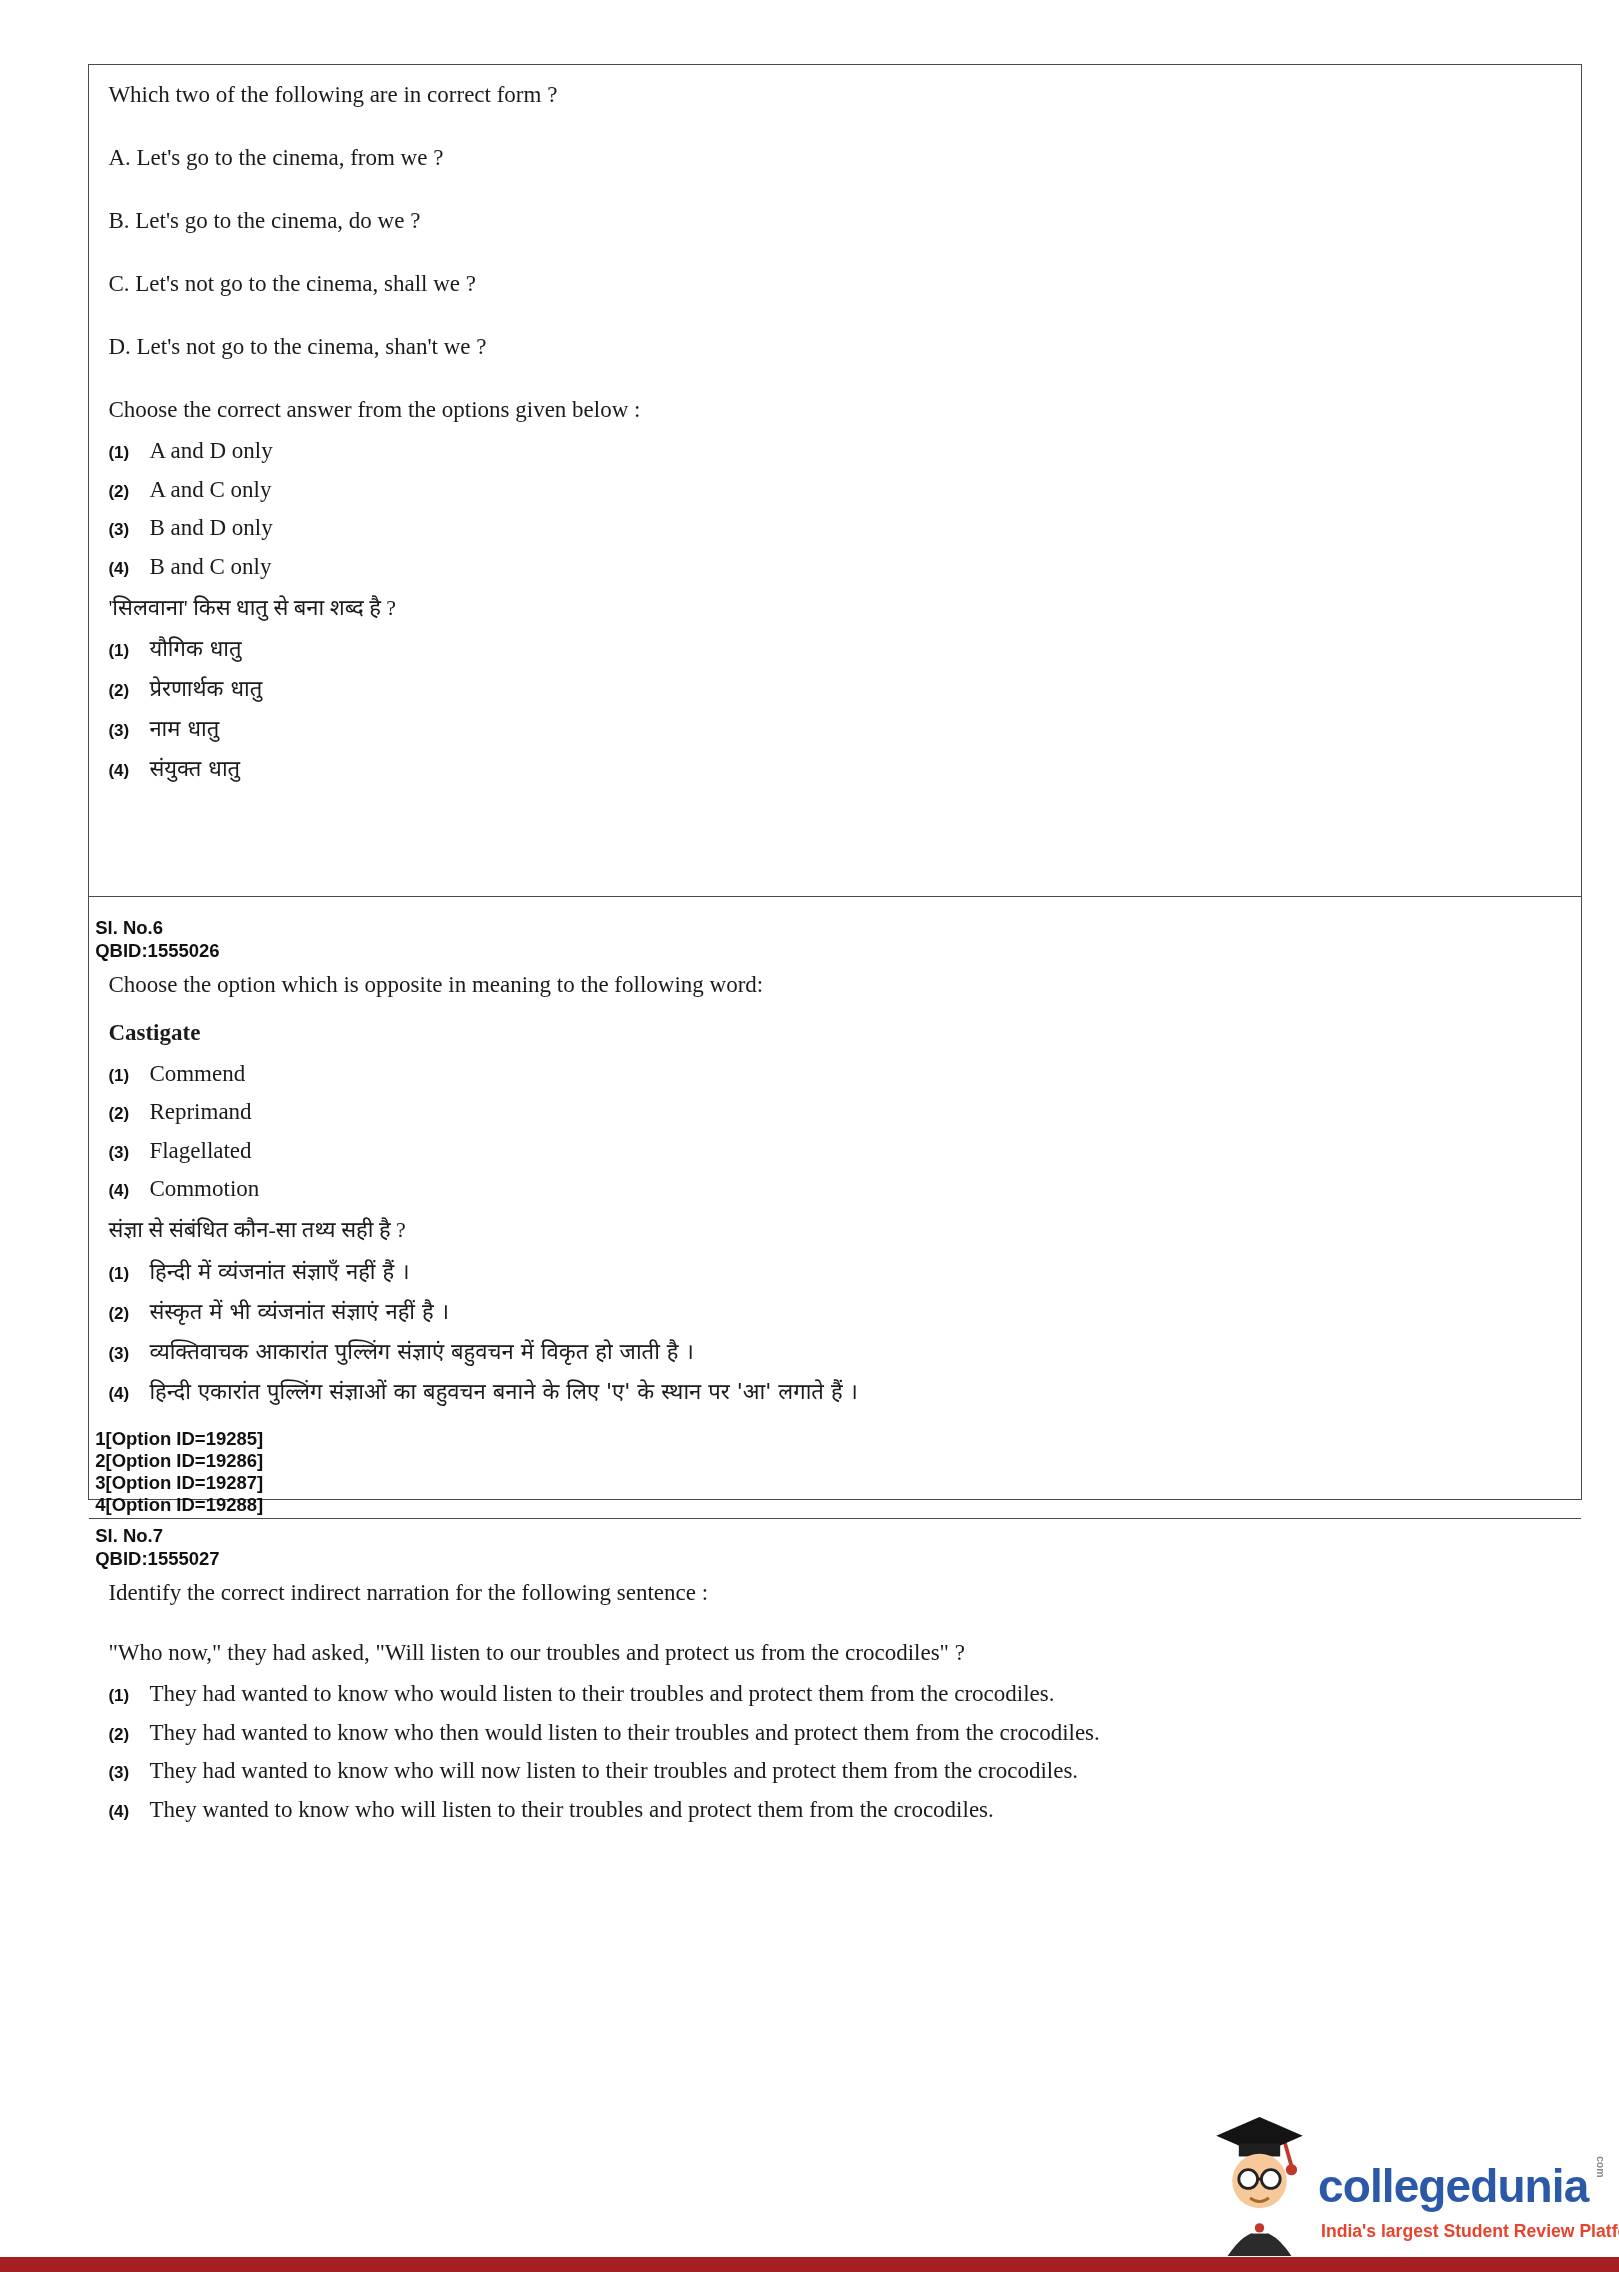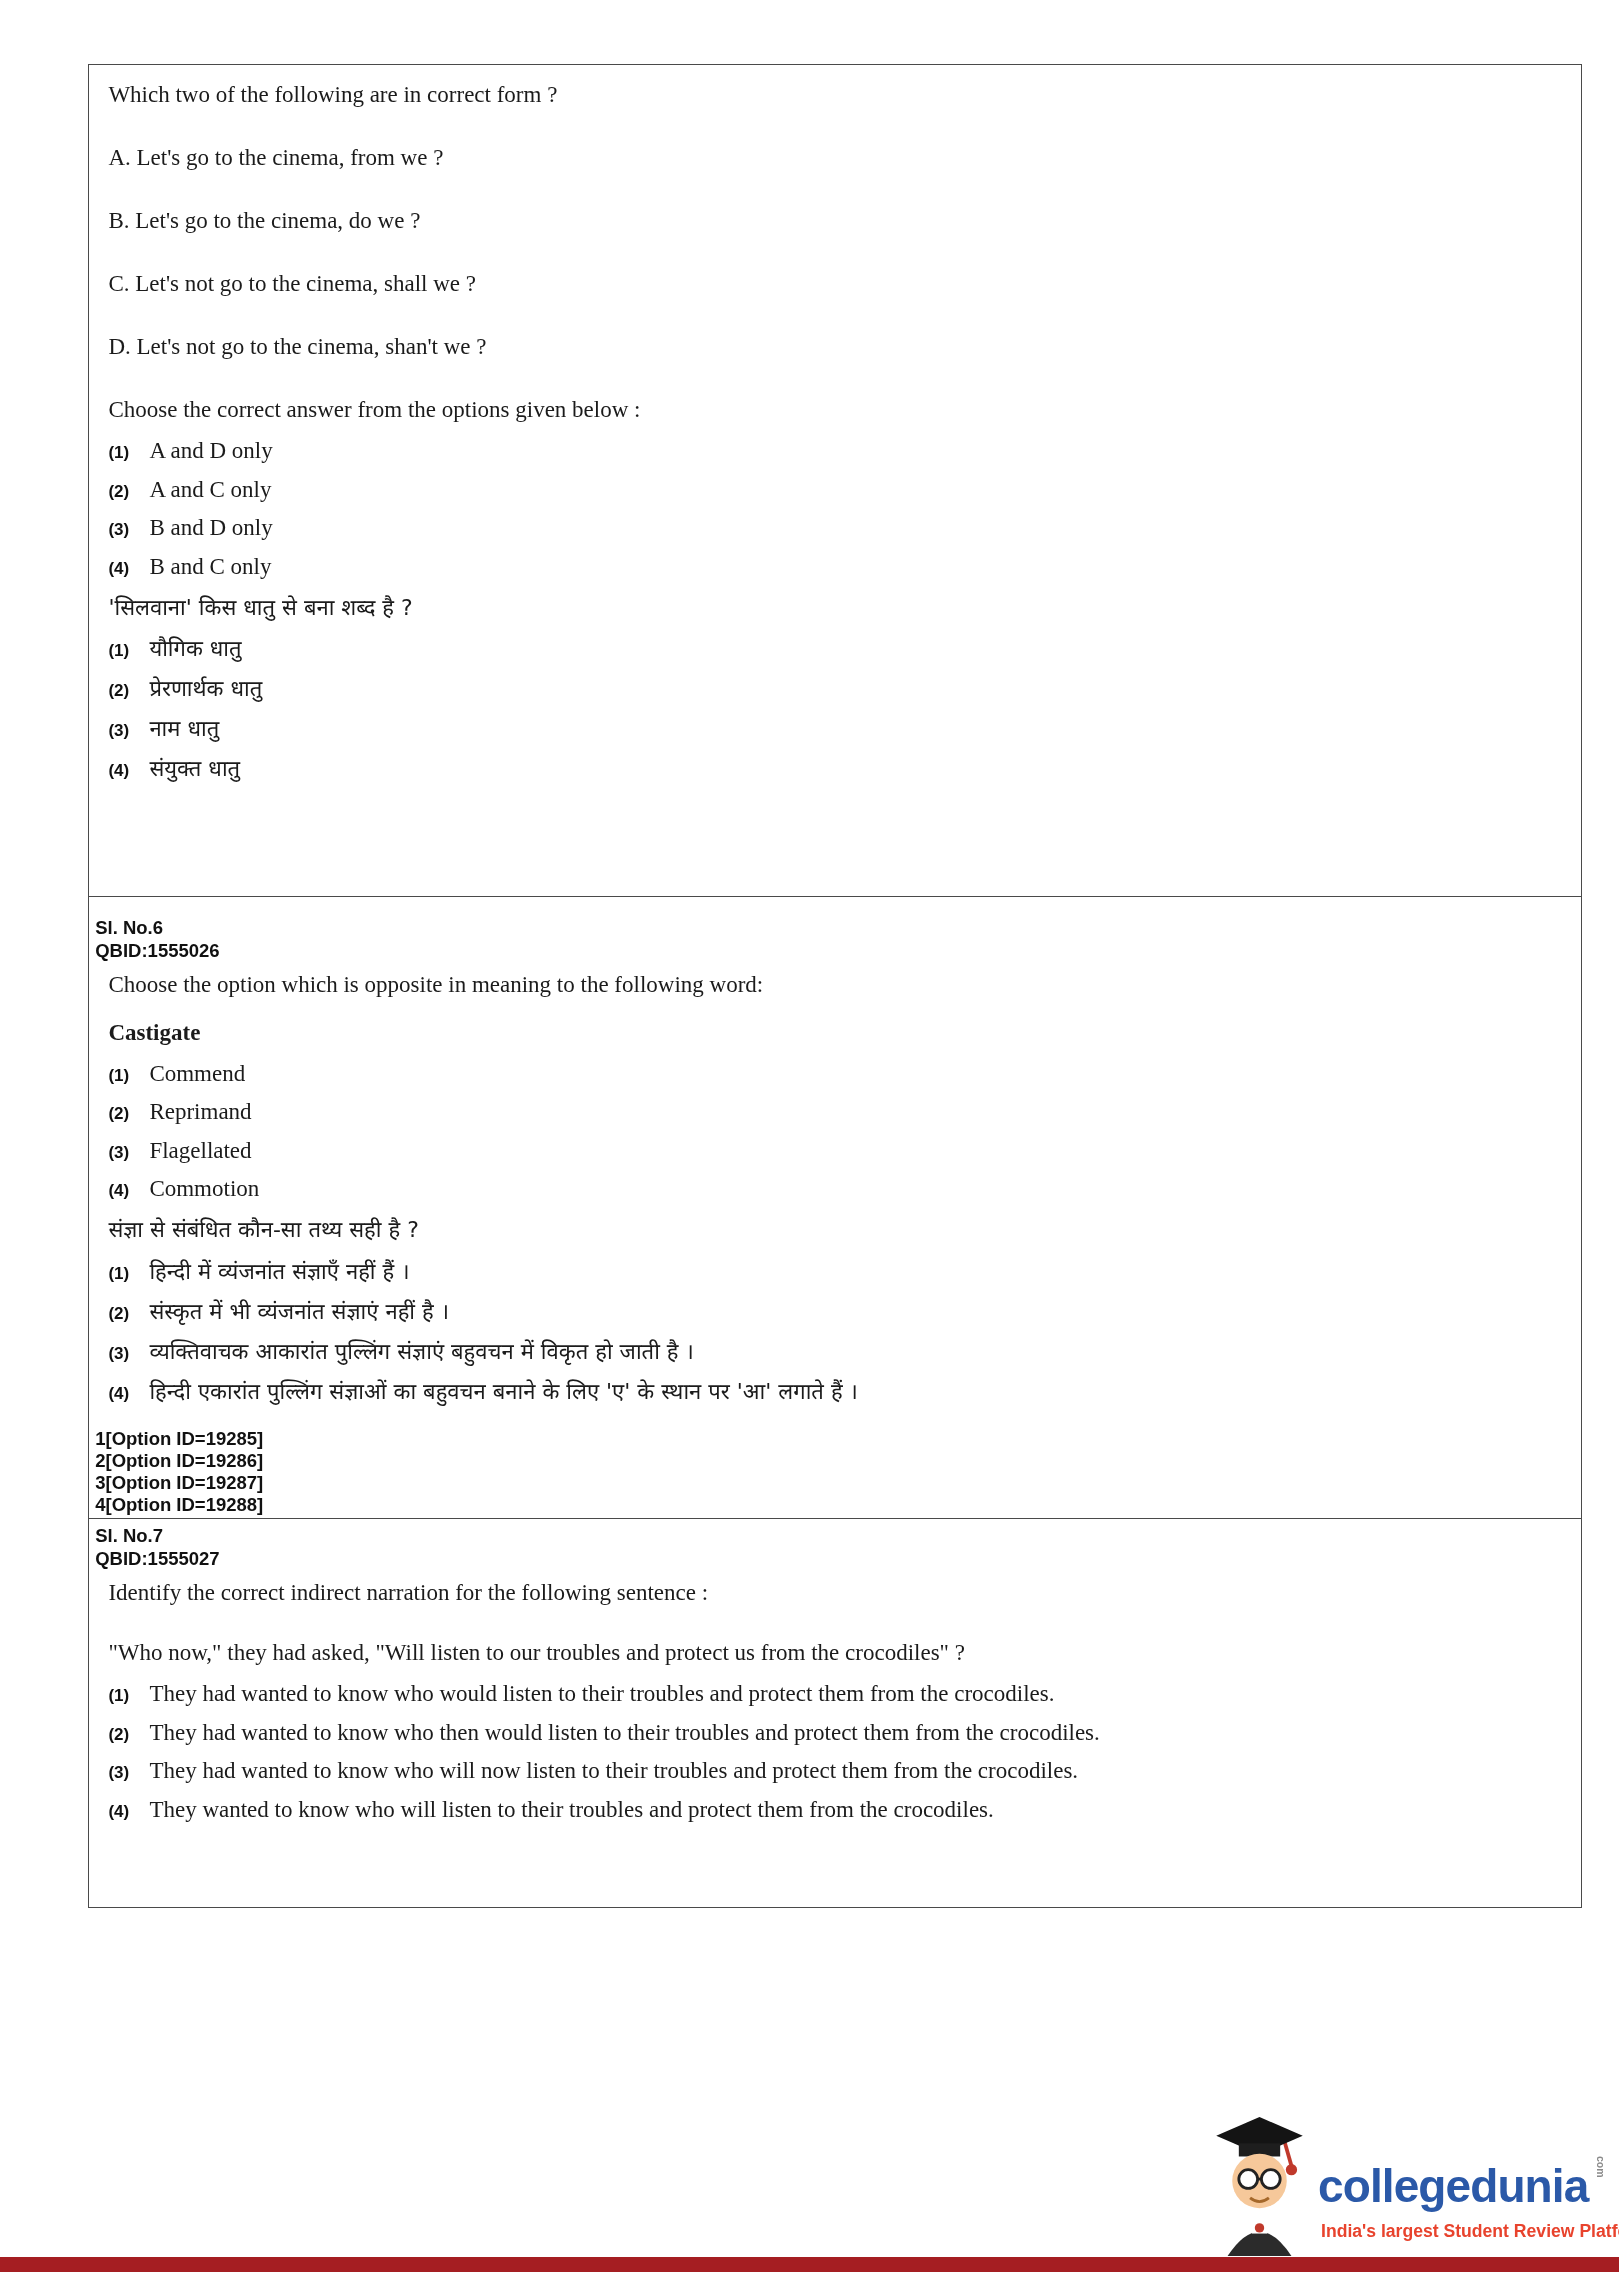--- a/index.html
+++ b/index.html
@@ -2,21 +2,21 @@
 <html style="font-size:14px"><head>
 <meta charset="utf-8">
 <style>
   * { margin:0; padding:0; box-sizing:border-box; }
   html,body { background:#ffffff; }
   body {
     width:1620px; height:2273px; position:relative; overflow:hidden;
     font-family:"Liberation Serif","DejaVu Serif",serif; color:#1b1b1b;
   }
   .qtable {
-    position:absolute; left:88px; top:64px; width:1494px; height:1844px;
+    position:absolute; left:88px; top:64px; width:1494px; height:1436px;
     border:1.8px solid #4a4a4a;
   }
   .sec { position:relative; width:100%; overflow:hidden; }
   .sec-divide { border-top:1.8px solid #4a4a4a; }
   .sec-q5 { height:831px; padding-top:16px; }
   .sec-q6 { height:622px; padding-top:19px; }
   .sec-q7 { height:595px; padding-top:5.3px; }
 
   .hdr {
     font-family:"Liberation Sans","DejaVu Sans",sans-serif; font-weight:bold;
@@ -28,21 +28,21 @@
   .choose { margin-top:35px; }
   .first-gap { margin-top:20px;font-weight:bold; }
   .opt { display:flex; align-items:baseline; margin-top:11.5px; }
   .opt-first { margin-top:13.2px; }
   .opt-num {
     font-family:"Liberation Sans","DejaVu Sans",sans-serif; font-weight:bold;
     font-size:17px; flex:0 0 41px; color:#111;
   }
   .opt-text { font-size:23px; line-height:27px; }
   .hi { font-family:"DejaVu Sans","Liberation Sans",sans-serif; font-size:22px; }
-  .hi-prompt { margin-top:14px; }
+  .hi-prompt { margin-top:14px;font-family:Liberation Serif, serif; }
   .hi-opt { margin-top:13.2px; }
   .ids { margin-top:23px; }
   .id-line {
     font-family:"Liberation Sans","DejaVu Sans",sans-serif; font-weight:bold;
     font-size:18.5px; line-height:22px; padding-left:6.2px; color:#111;
   }
   .sentence { margin-top:32px; }
 
   
   .bottom-bar { position:absolute; left:0; bottom:0; width:1620px; height:16px; }

